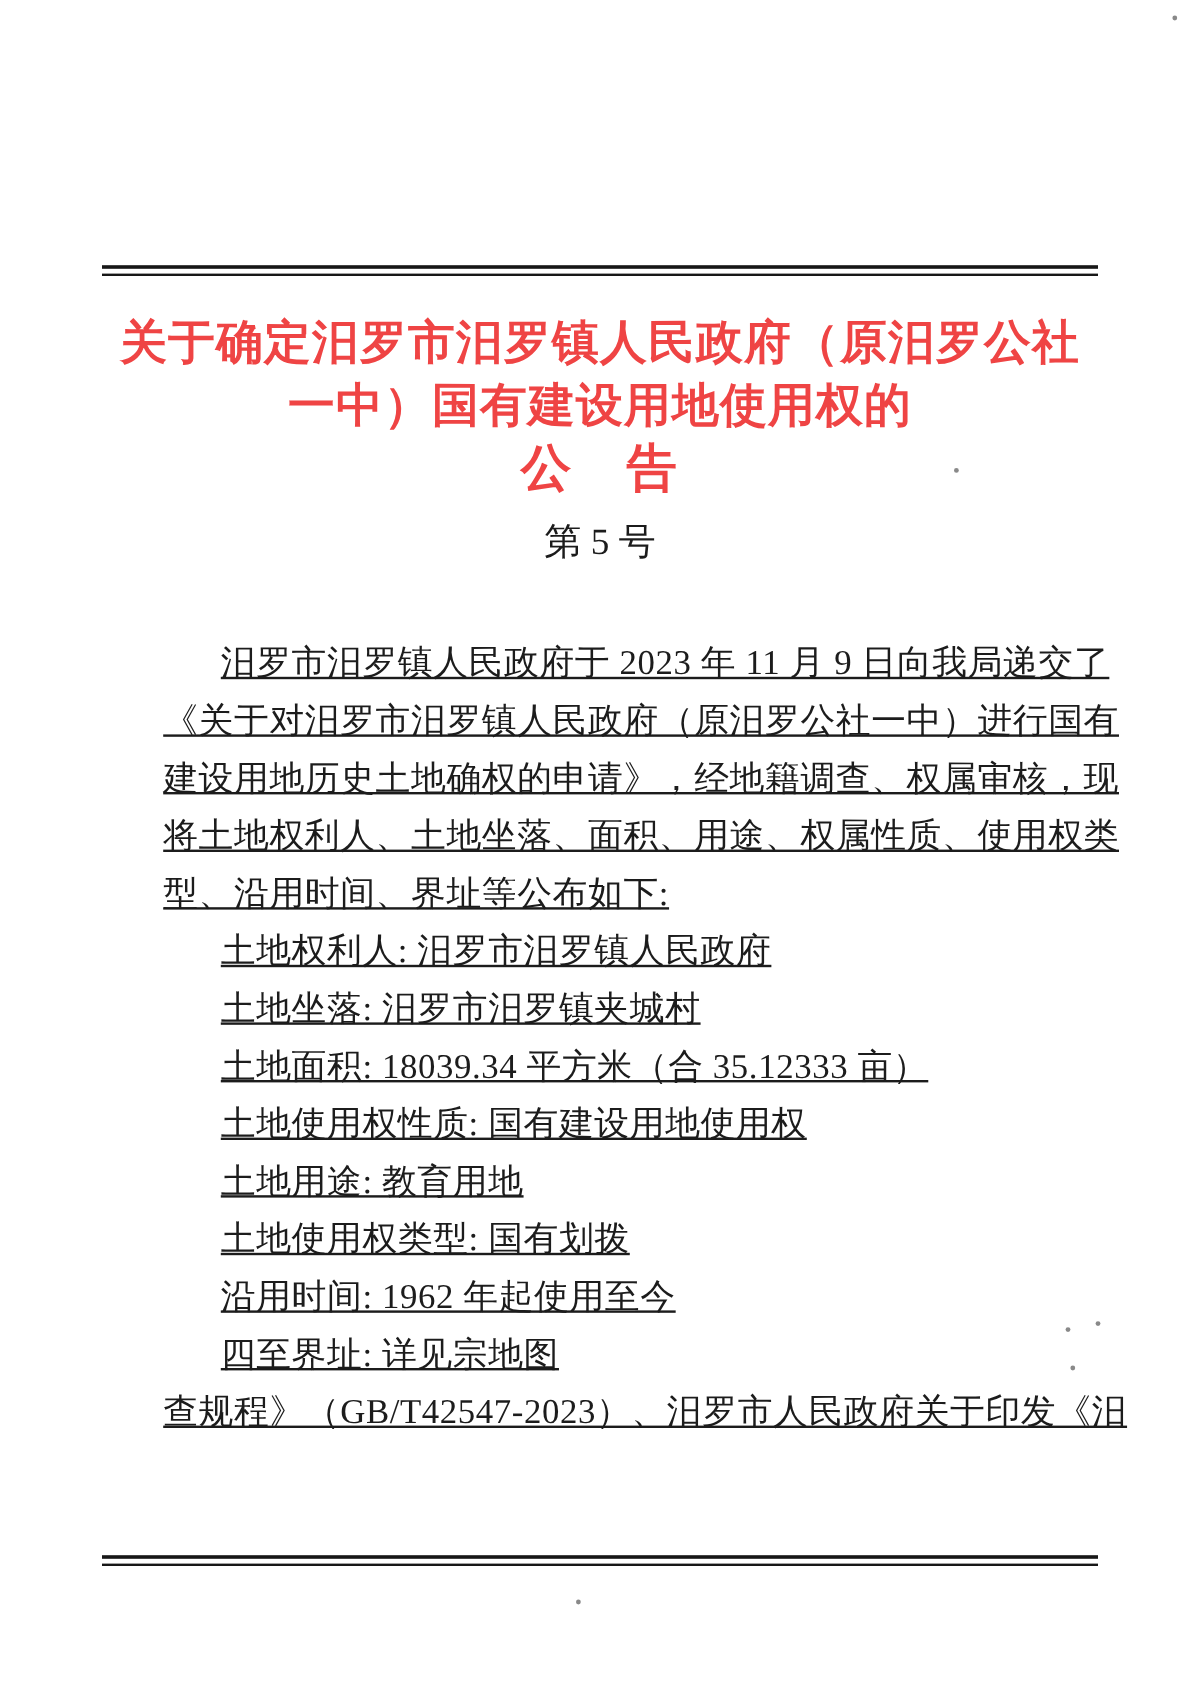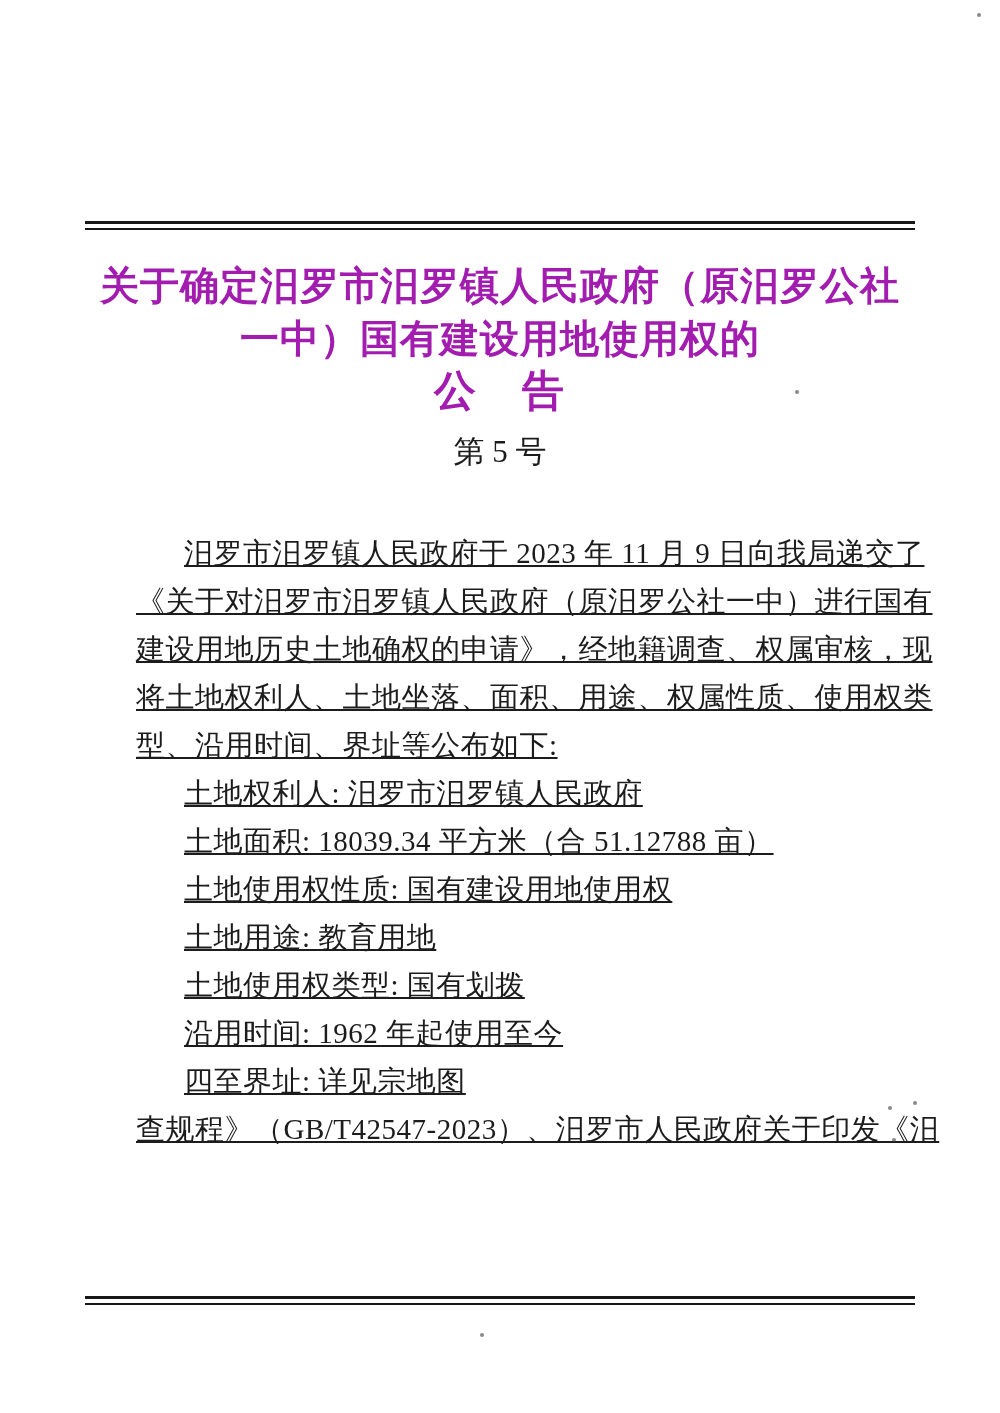--- a/index.html
+++ b/index.html
@@ -58,21 +58,21 @@
   .title {
     position: absolute;
     top: 259px;
     left: 0;
     width: 100%;
     margin: 0;
     text-align: center;
     font-size: 39px;
     line-height: 53px;
     font-weight: 700;
-    color: #a21caf;
+    color: #ef4444;
     letter-spacing: 1px;
   }
   .title .tline { display: block; white-space: nowrap; }
   .title .tline.gonggao {
     font-size: 42px;
     letter-spacing: 2px;
   }
 
   
   .docnum {
@@ -130,21 +130,22 @@
 
   <div class="docnum">第 5 号</div>
 
   <main class="body-text">
     <div class="bl ind">汨罗市汨罗镇人民政府于 2023 年 11 月 9 日向我局递交了</div>
     <div class="bl">《关于对汨罗市汨罗镇人民政府（原汨罗公社一中）进行国有</div>
     <div class="bl">建设用地历史土地确权的申请》，经地籍调查、权属审核，现</div>
     <div class="bl">将土地权利人、土地坐落、面积、用途、权属性质、使用权类</div>
     <div class="bl">型、沿用时间、界址等公布如下:</div>
     <div class="bl ind">土地权利人: 汨罗市汨罗镇人民政府</div>
-    <div class="bl ind">土地面积: 18039.34 平方米（合 51.12788 亩）</div>
+    <div class="bl ind">土地坐落: 汨罗市汨罗镇夹城村</div>
+    <div class="bl ind">土地面积: 18039.34 平方米（合 35.12333 亩）</div>
     <div class="bl ind">土地使用权性质: 国有建设用地使用权</div>
     <div class="bl ind">土地用途: 教育用地</div>
     <div class="bl ind">土地使用权类型: 国有划拨</div>
     <div class="bl ind">沿用时间: 1962 年起使用至今</div>
     <div class="bl ind">四至界址: 详见宗地图</div>
     <div class="bl">查规程》（GB/T42547-2023）、汨罗市人民政府关于印发《汨</div>
   </main>
 
   <div class="double-rule rule-bottom"></div>
 

